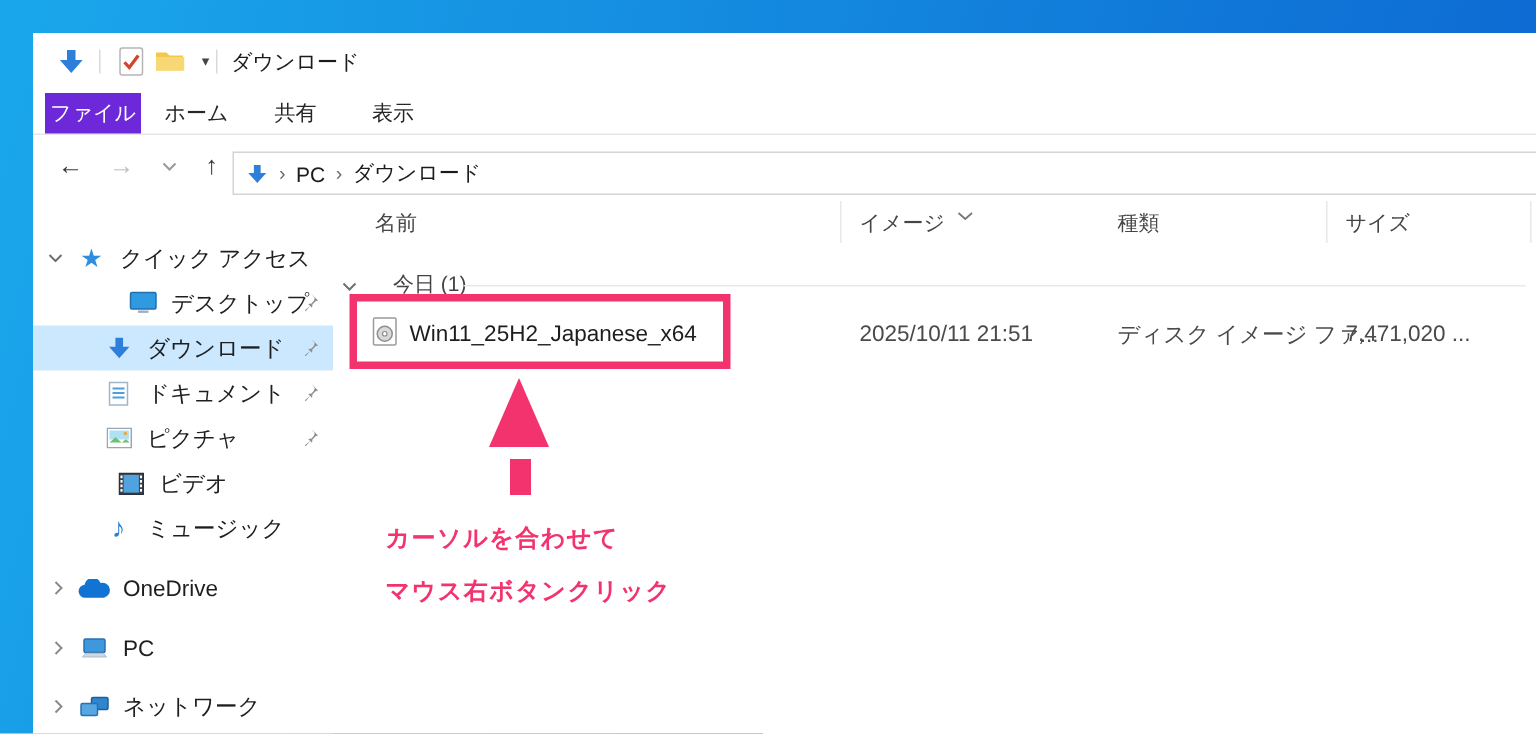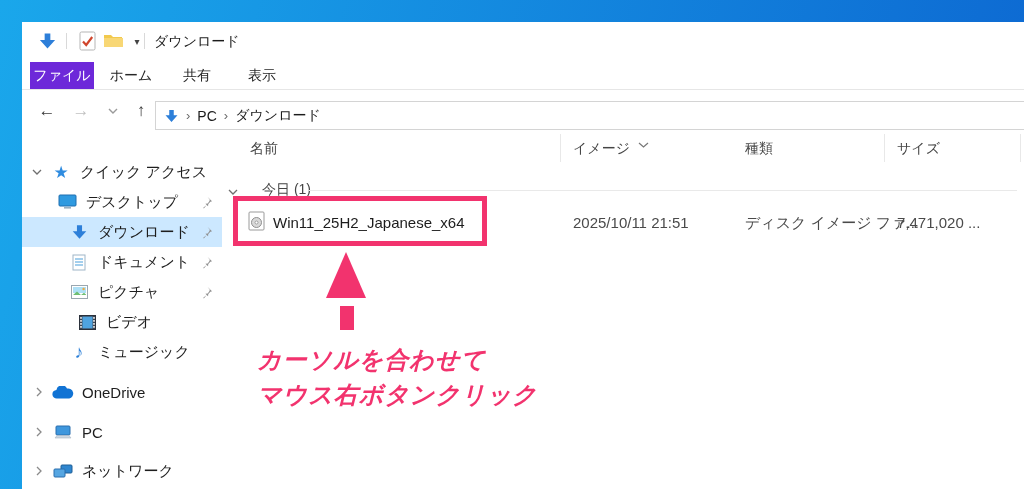--- a/index.html
+++ b/index.html
@@ -62,22 +62,22 @@
   .file-meta { color:#4a4a4a;text-align:right; }
   .file-ico { position:absolute; left:226px; top:189px; }
 
   
   .anno-rect { position:absolute; left:211px; top:174px; width:254px; height:50px;
                border:5px solid #f2336e; }
   .anno-tri { position:absolute; left:304px; top:230px; width:0; height:0;
               border-left:20px solid transparent; border-right:20px solid transparent;
               border-bottom:46px solid #f2336e; }
   .anno-stem { position:absolute; left:318px; top:284px; width:14px; height:24px; background:#f2336e; }
-  .anno-text { position:absolute; left:235px; top:320px; font-size:24px; font-weight:bold;
-               color:#f2336e; line-height:35px; letter-spacing:1px; white-space:nowrap;font-style:italic; }
+  .anno-text { position:absolute; left:235px; top:320px; font-size:16px; font-weight:bold;
+               color:#f2336e; line-height:35px; letter-spacing:1px; white-space:nowrap; }
 </style>
 </head>
 <body>
 
 <div class="window">
 
   <div class="titlebar">
     <span class="qat-ico" style="left:14px">
       <svg width="19" height="18" viewBox="0 0 20 18">
           <path d="M7 1h6v7h5l-8 9-8-9h5z" fill="#2d7fd9"></path>
@@ -133,21 +133,21 @@
     <div class="side-row" style="top:26px;padding-left:8px">
       <span class="chev">
         <svg width="10" height="6" viewBox="0 0 10 6">
             <polyline points="1,1 5,5 9,1" fill="none" stroke="#6f6f6f" stroke-width="1.3"></polyline>
           </svg>
       </span>
       <span class="ic glyph-star">★</span>
       <span class="side-label">クイック アクセス</span>
     </div>
 
-    <div class="side-row" style="top:56px;padding-left:28px">
+    <div class="side-row" style="top:56px;padding-left:56px">
       <span class="ic">
         <svg width="19" height="16" viewBox="0 0 19 16">
           <rect x="1" y="1" width="17" height="11" rx="1" fill="#2f9ae0" stroke="#1f6fb0"></rect>
           <rect x="6" y="13" width="7" height="1.6" fill="#9ab0c0"></rect>
           </svg>
       </span>
       <span class="side-label">デスクトップ</span>
       <span class="pin">
         <svg width="13" height="13" viewBox="0 0 16 16">
             <path fill="#8f8f8f" d="M9.4 1.2l5.4 5.4-2 .6-2.6 2.6-.3 2.8-1.6-1.6-3.6 4.3-.7-.7 4.3-3.6-1.6-1.6 2.8-.3L11.5 6.5l.6-2z"></path>

